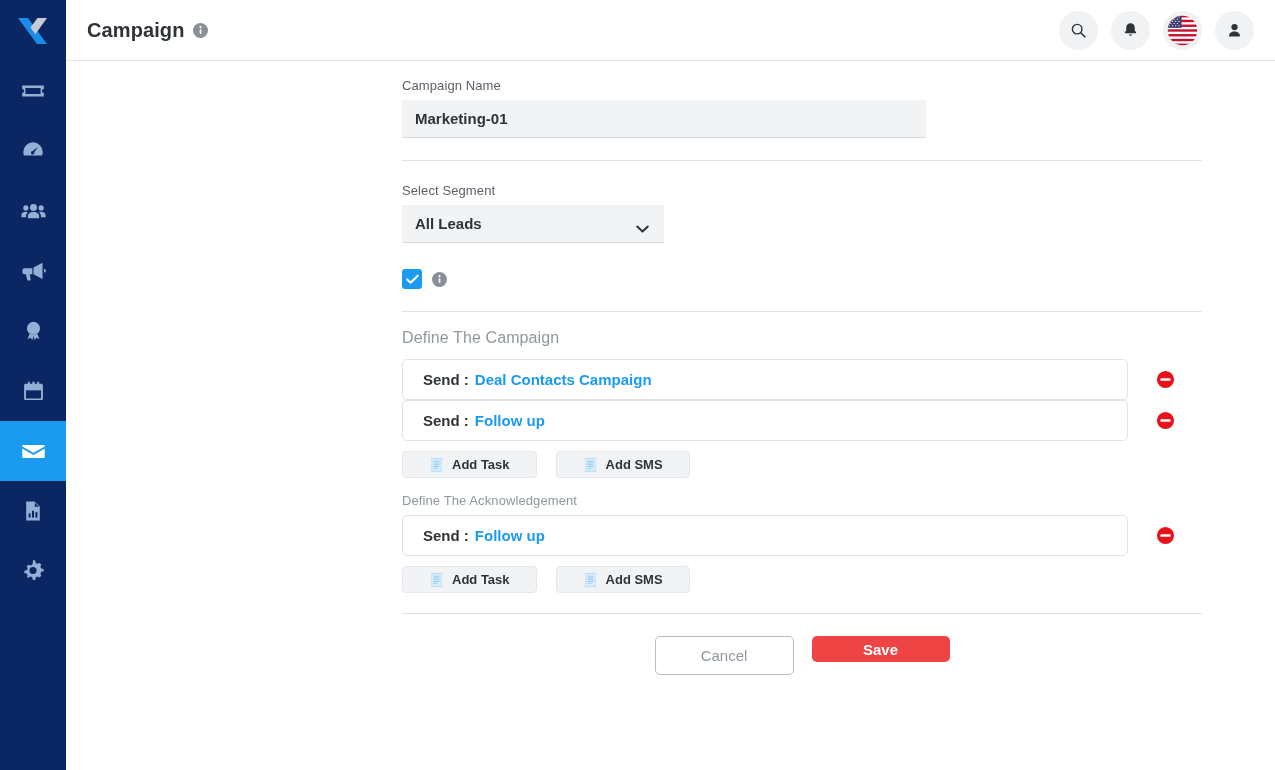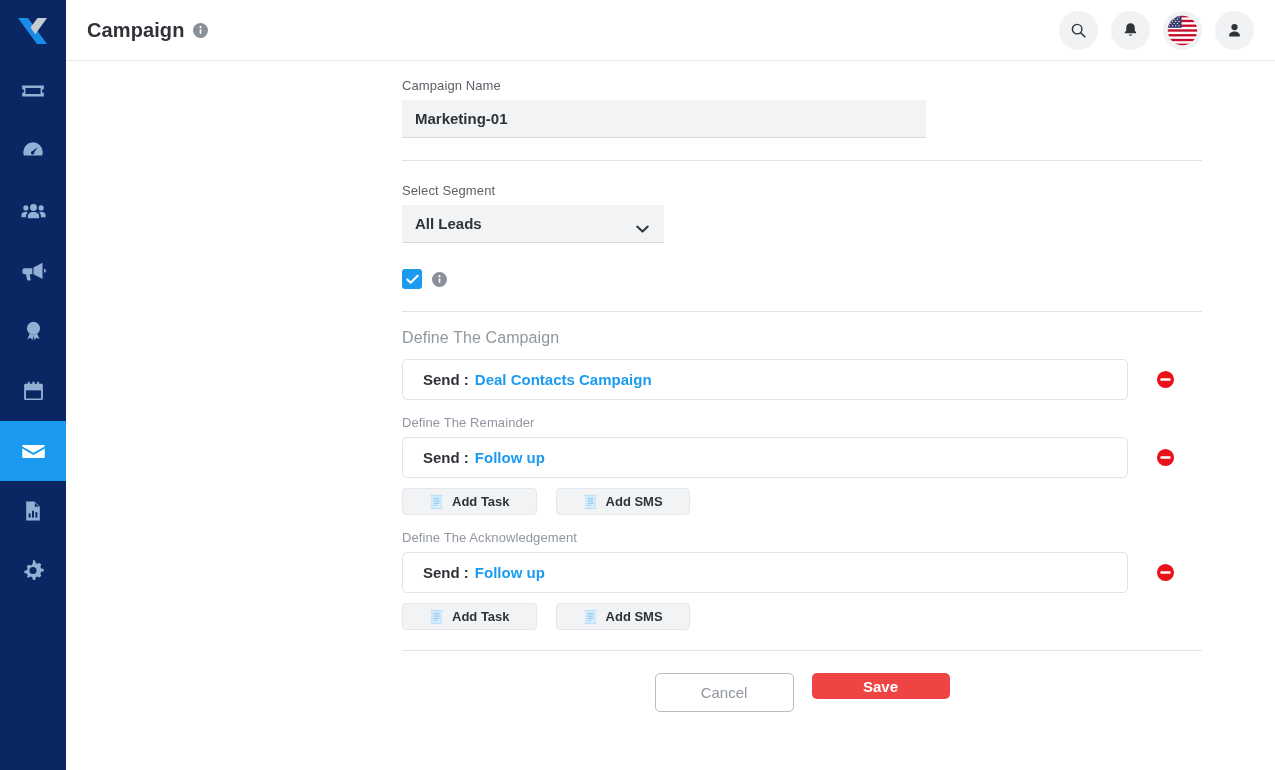--- a/index.html
+++ b/index.html
@@ -540,21 +540,20 @@
             <span class="step-value">Deal Contacts Campaign</span>
           </div>
           <div class="remove-btn">
             <svg width="19" height="19" viewBox="0 0 20 20">
               <circle cx="10" cy="10" r="9" fill="#e8121a"></circle>
               <rect x="4.6" y="8.6" width="10.8" height="2.8" rx="1" fill="#ffffff"></rect>
             </svg>
           </div>
         </div>
 
-        <div class="sub-title">Define The Remainder</div>
         <div class="step-row">
           <div class="step-box">
             <span class="step-send">Send :</span>
             <span class="step-value">Follow up</span>
           </div>
           <div class="remove-btn">
             <svg width="19" height="19" viewBox="0 0 20 20">
               <circle cx="10" cy="10" r="9" fill="#e8121a"></circle>
               <rect x="4.6" y="8.6" width="10.8" height="2.8" rx="1" fill="#ffffff"></rect>
             </svg>

